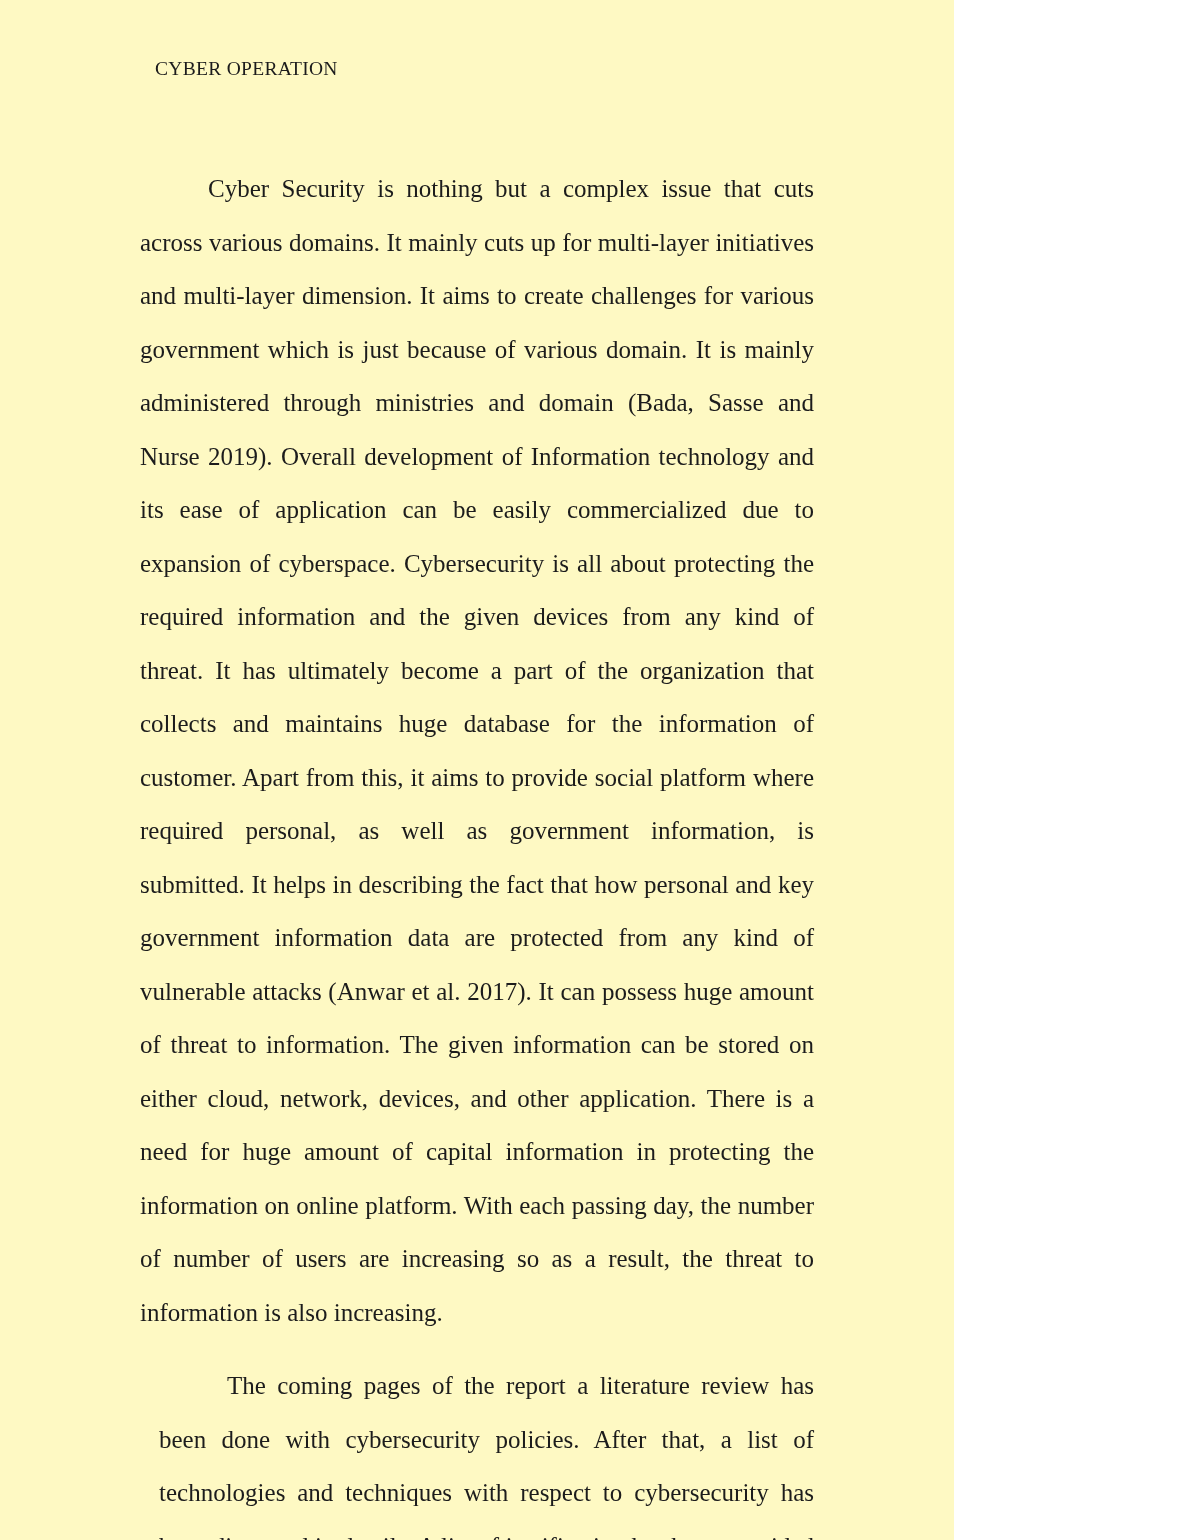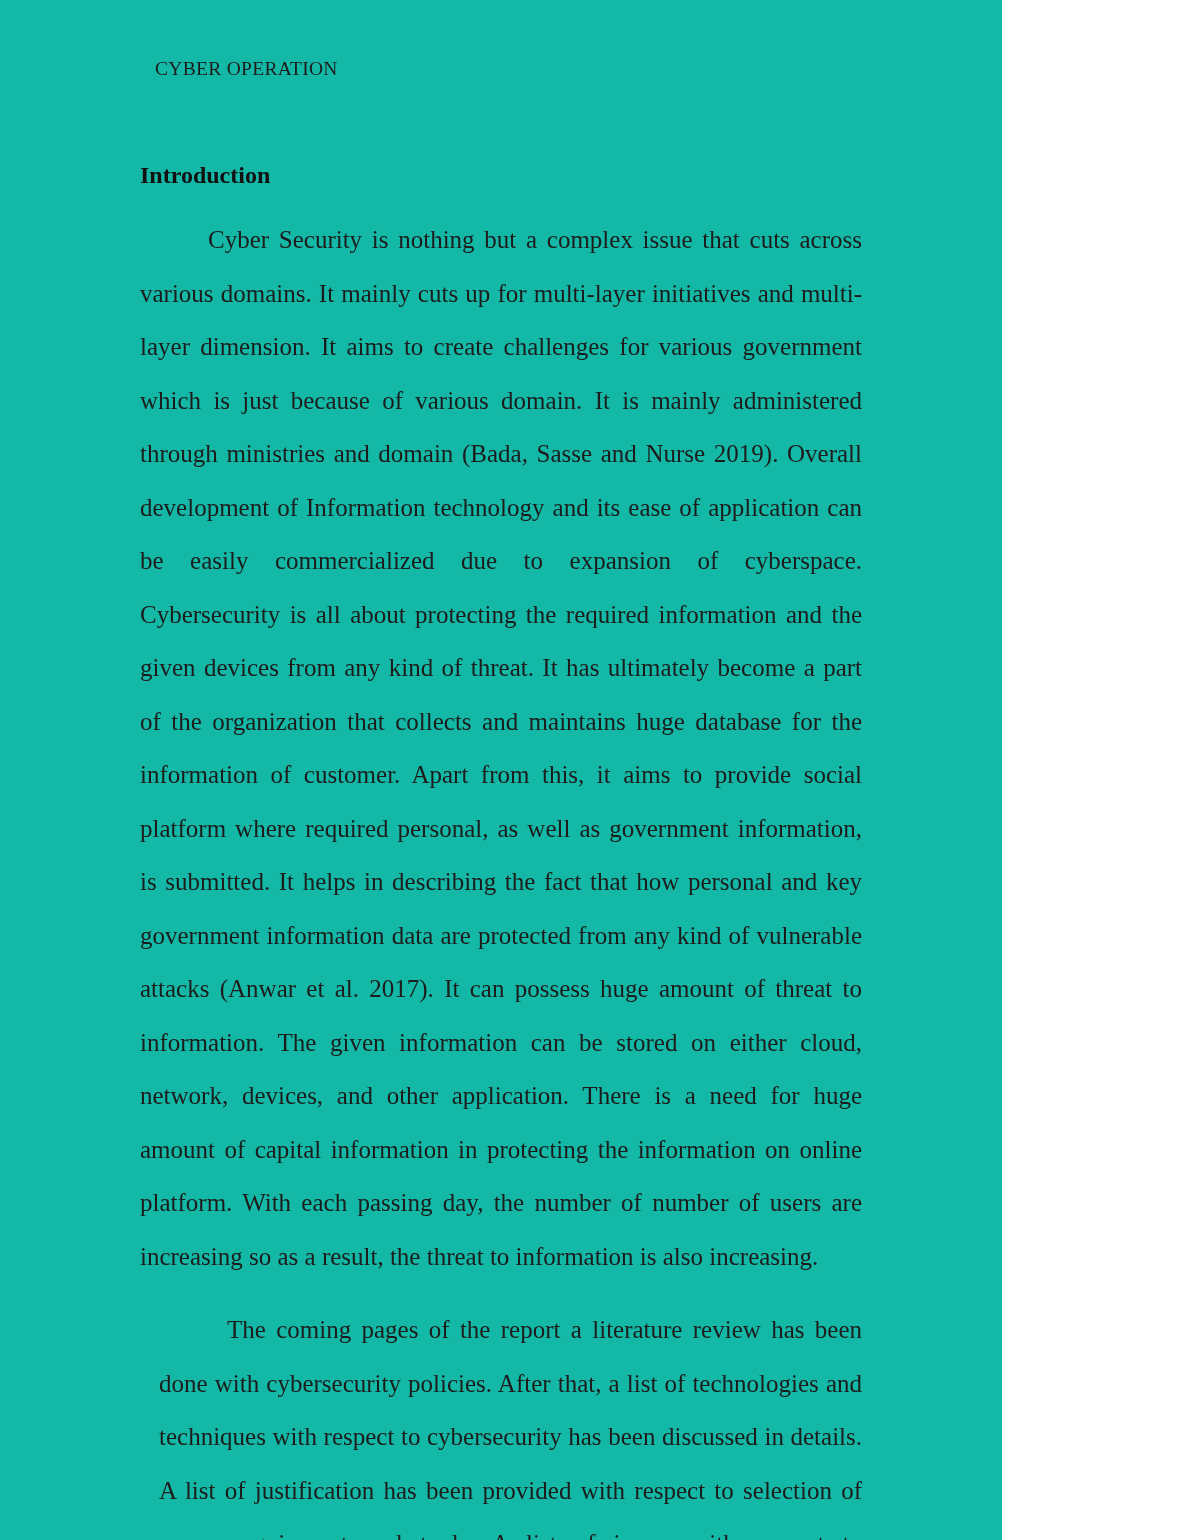--- a/index.html
+++ b/index.html
@@ -4,25 +4,24 @@
 <style>
   html, body {
     margin: 0;
     padding: 0;
     background: #ffffff;
   }
   .page {
     position: relative;
     width: 954px;
     height: 1540px;
-    background: #14b8a6;
+    background: #fef9c3;
     font-family: "Liberation Serif", serif;
     color: #1c1c1c;
     overflow: hidden;
-    padding-left: 48px;
   }
   .running-head {
     position: absolute;
     left: 155px;
     top: 58px;
     font-size: 19.5px;
     letter-spacing: 0.3px;
     color: #1c1c1c;
     white-space: nowrap;
   }
@@ -67,20 +66,19 @@
 
 <div class="page">
 
   <div class="running-head">CYBER OPERATION</div>
 
   <div class="page-number-badge" style="background: rgb(156, 193, 131); color: rgb(237, 237, 237);">
     <span>3</span>
   </div>
 
   <div class="content">
-    <h1 class="section-heading">Introduction</h1>
 
     <p class="body-paragraph">Cyber Security is nothing but a complex issue that cuts across various domains. It mainly cuts up for multi-layer initiatives and multi-layer dimension. It aims to create challenges for various government which is just because of various domain. It is mainly administered through ministries and domain (Bada, Sasse and Nurse 2019). Overall development of Information technology and its ease of application can be easily commercialized due to expansion of cyberspace. Cybersecurity is all about protecting the required information and the given devices from any kind of threat. It has ultimately become a part of the organization that collects and maintains huge database for the information of customer. Apart from this, it aims to provide social platform where required personal, as well as government information, is submitted. It helps in describing the fact that how personal and key government information data are protected from any kind of vulnerable attacks (Anwar et al. 2017). It can possess huge amount of threat to information. The given information can be stored on either cloud, network, devices, and other application. There is a need for huge amount of capital information in protecting the information on online platform. With each passing day, the number of number of users are increasing so as a result, the threat to information is also increasing.</p>
 
     <p class="body-paragraph">The coming pages of the report a literature review has been done with cybersecurity policies. After that, a list of technologies and techniques with respect to cybersecurity has been discussed in details. A list of justification has been provided with respect to selection of proper equipment and tools. A list of issues with respect to configuration and implementation has been provided in details.</p>
   </div>
 
 </div>
 
 </body></html>

